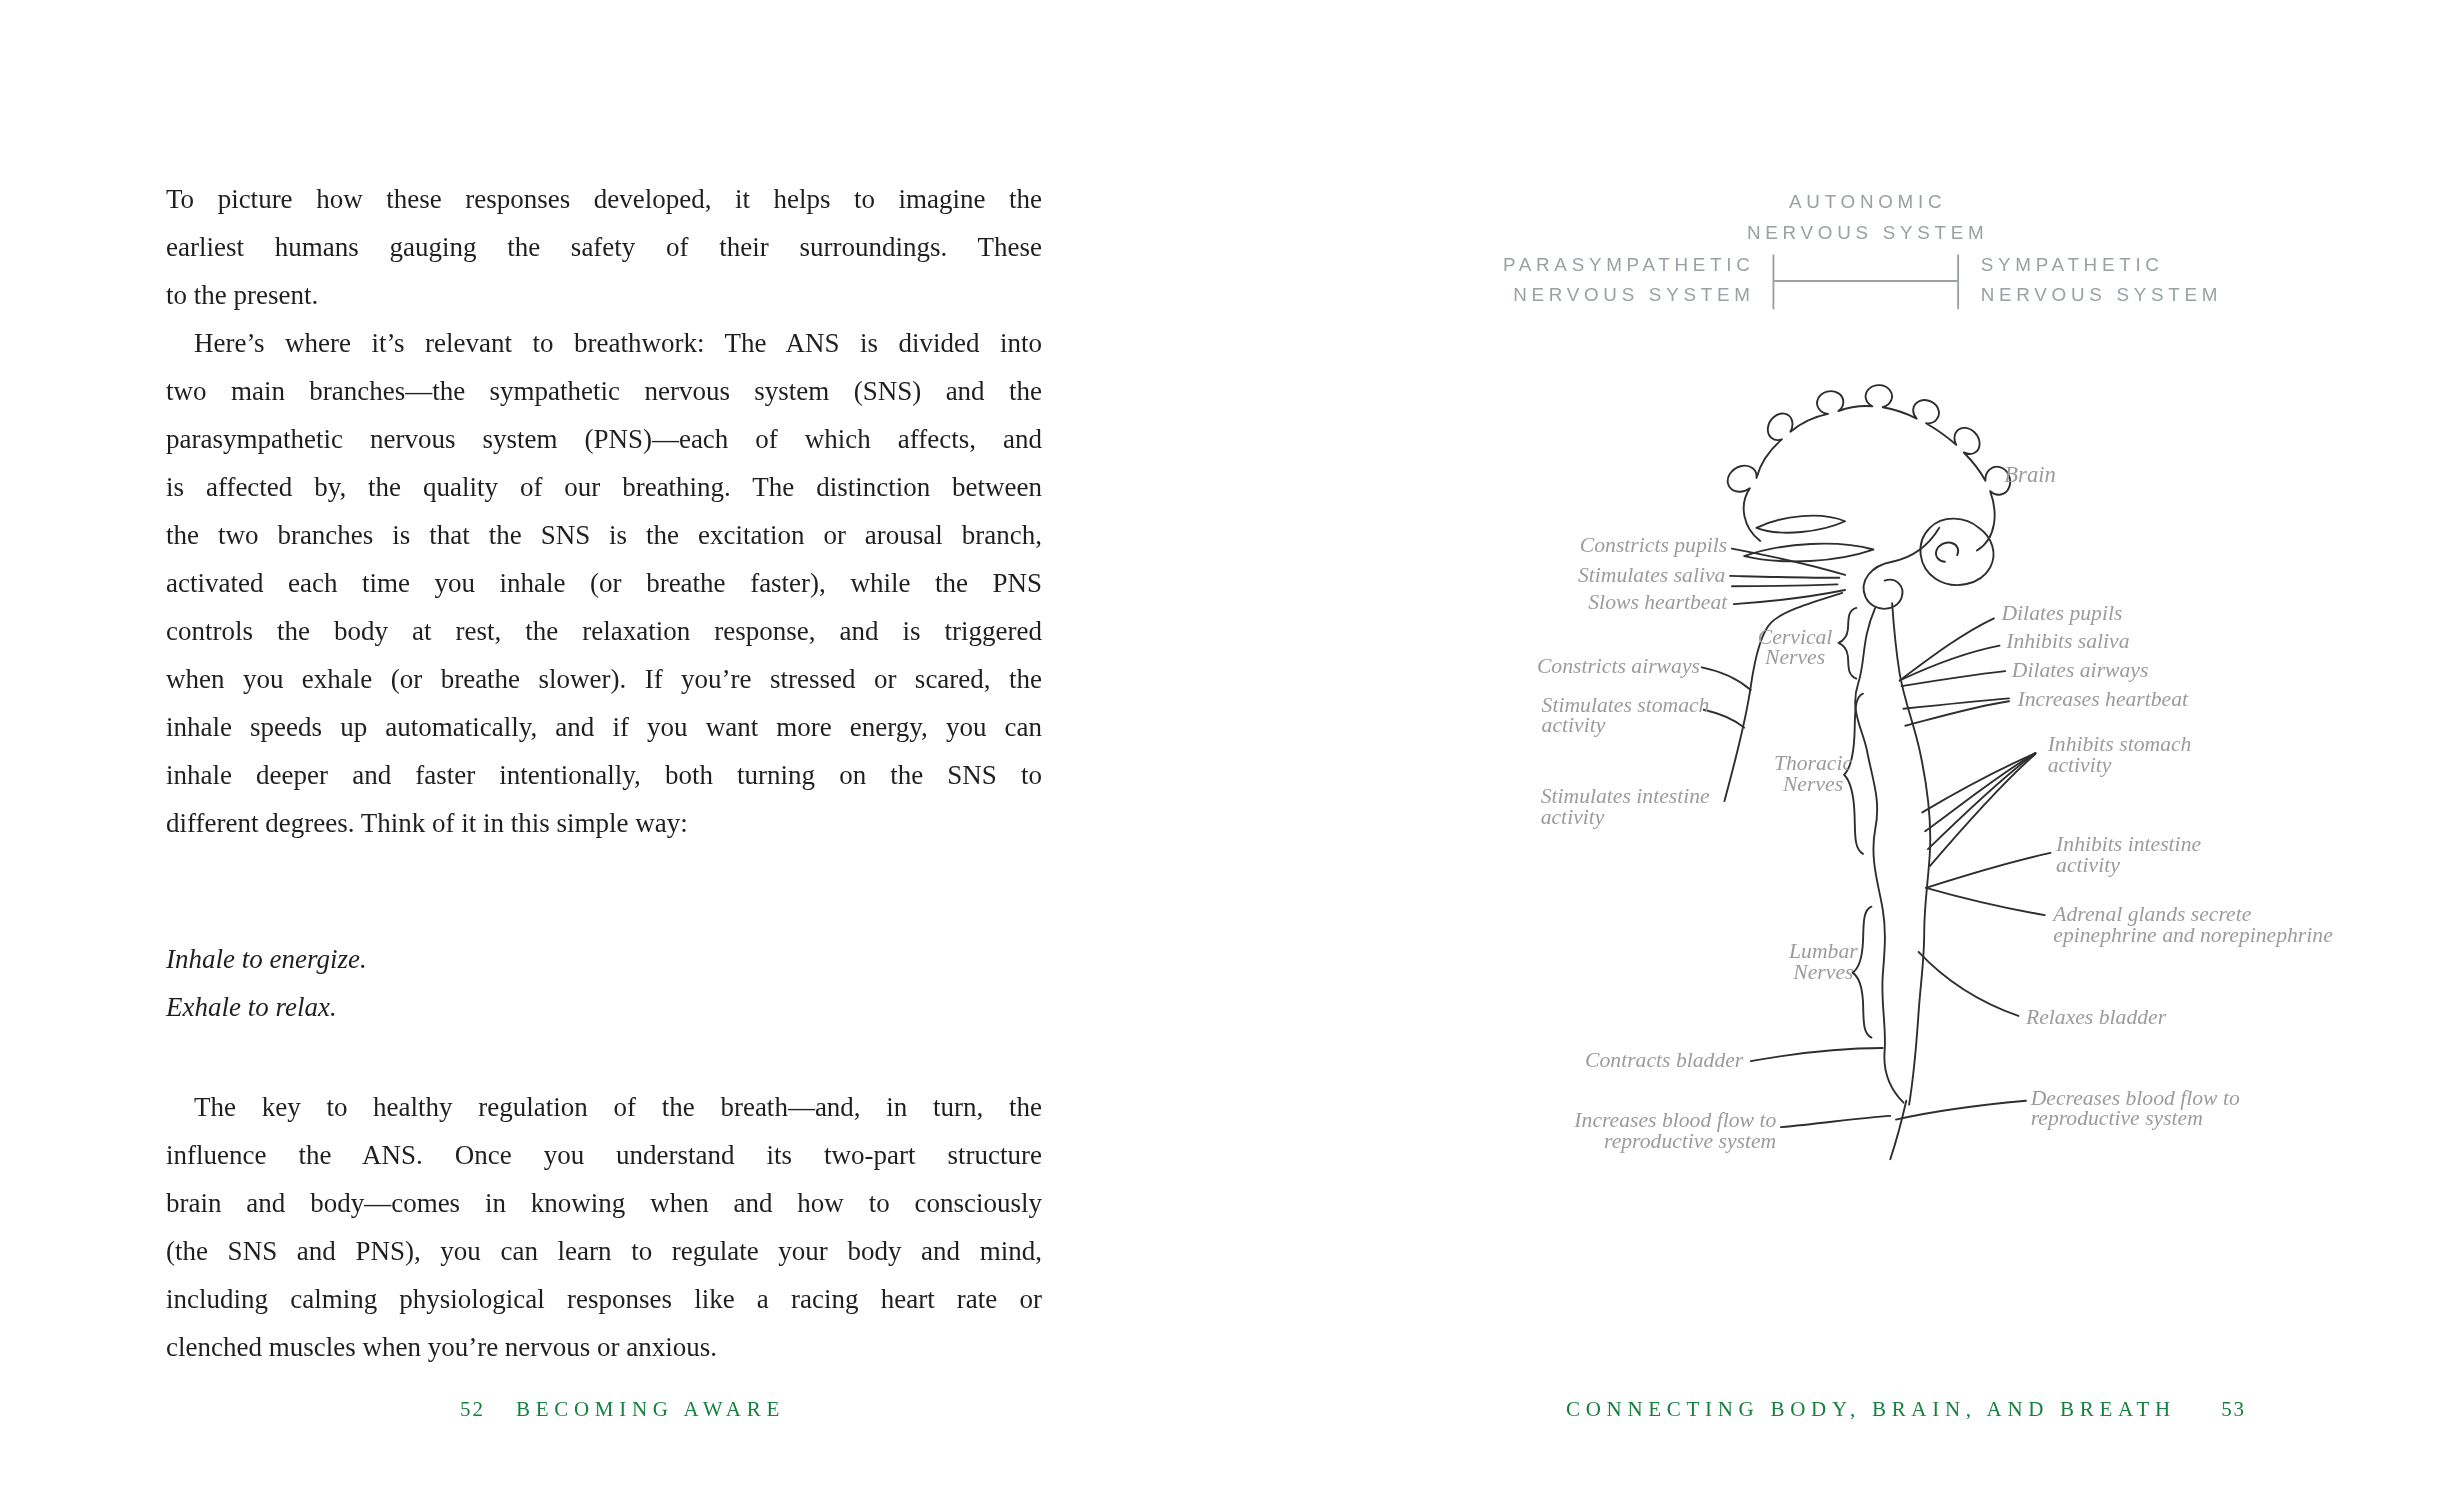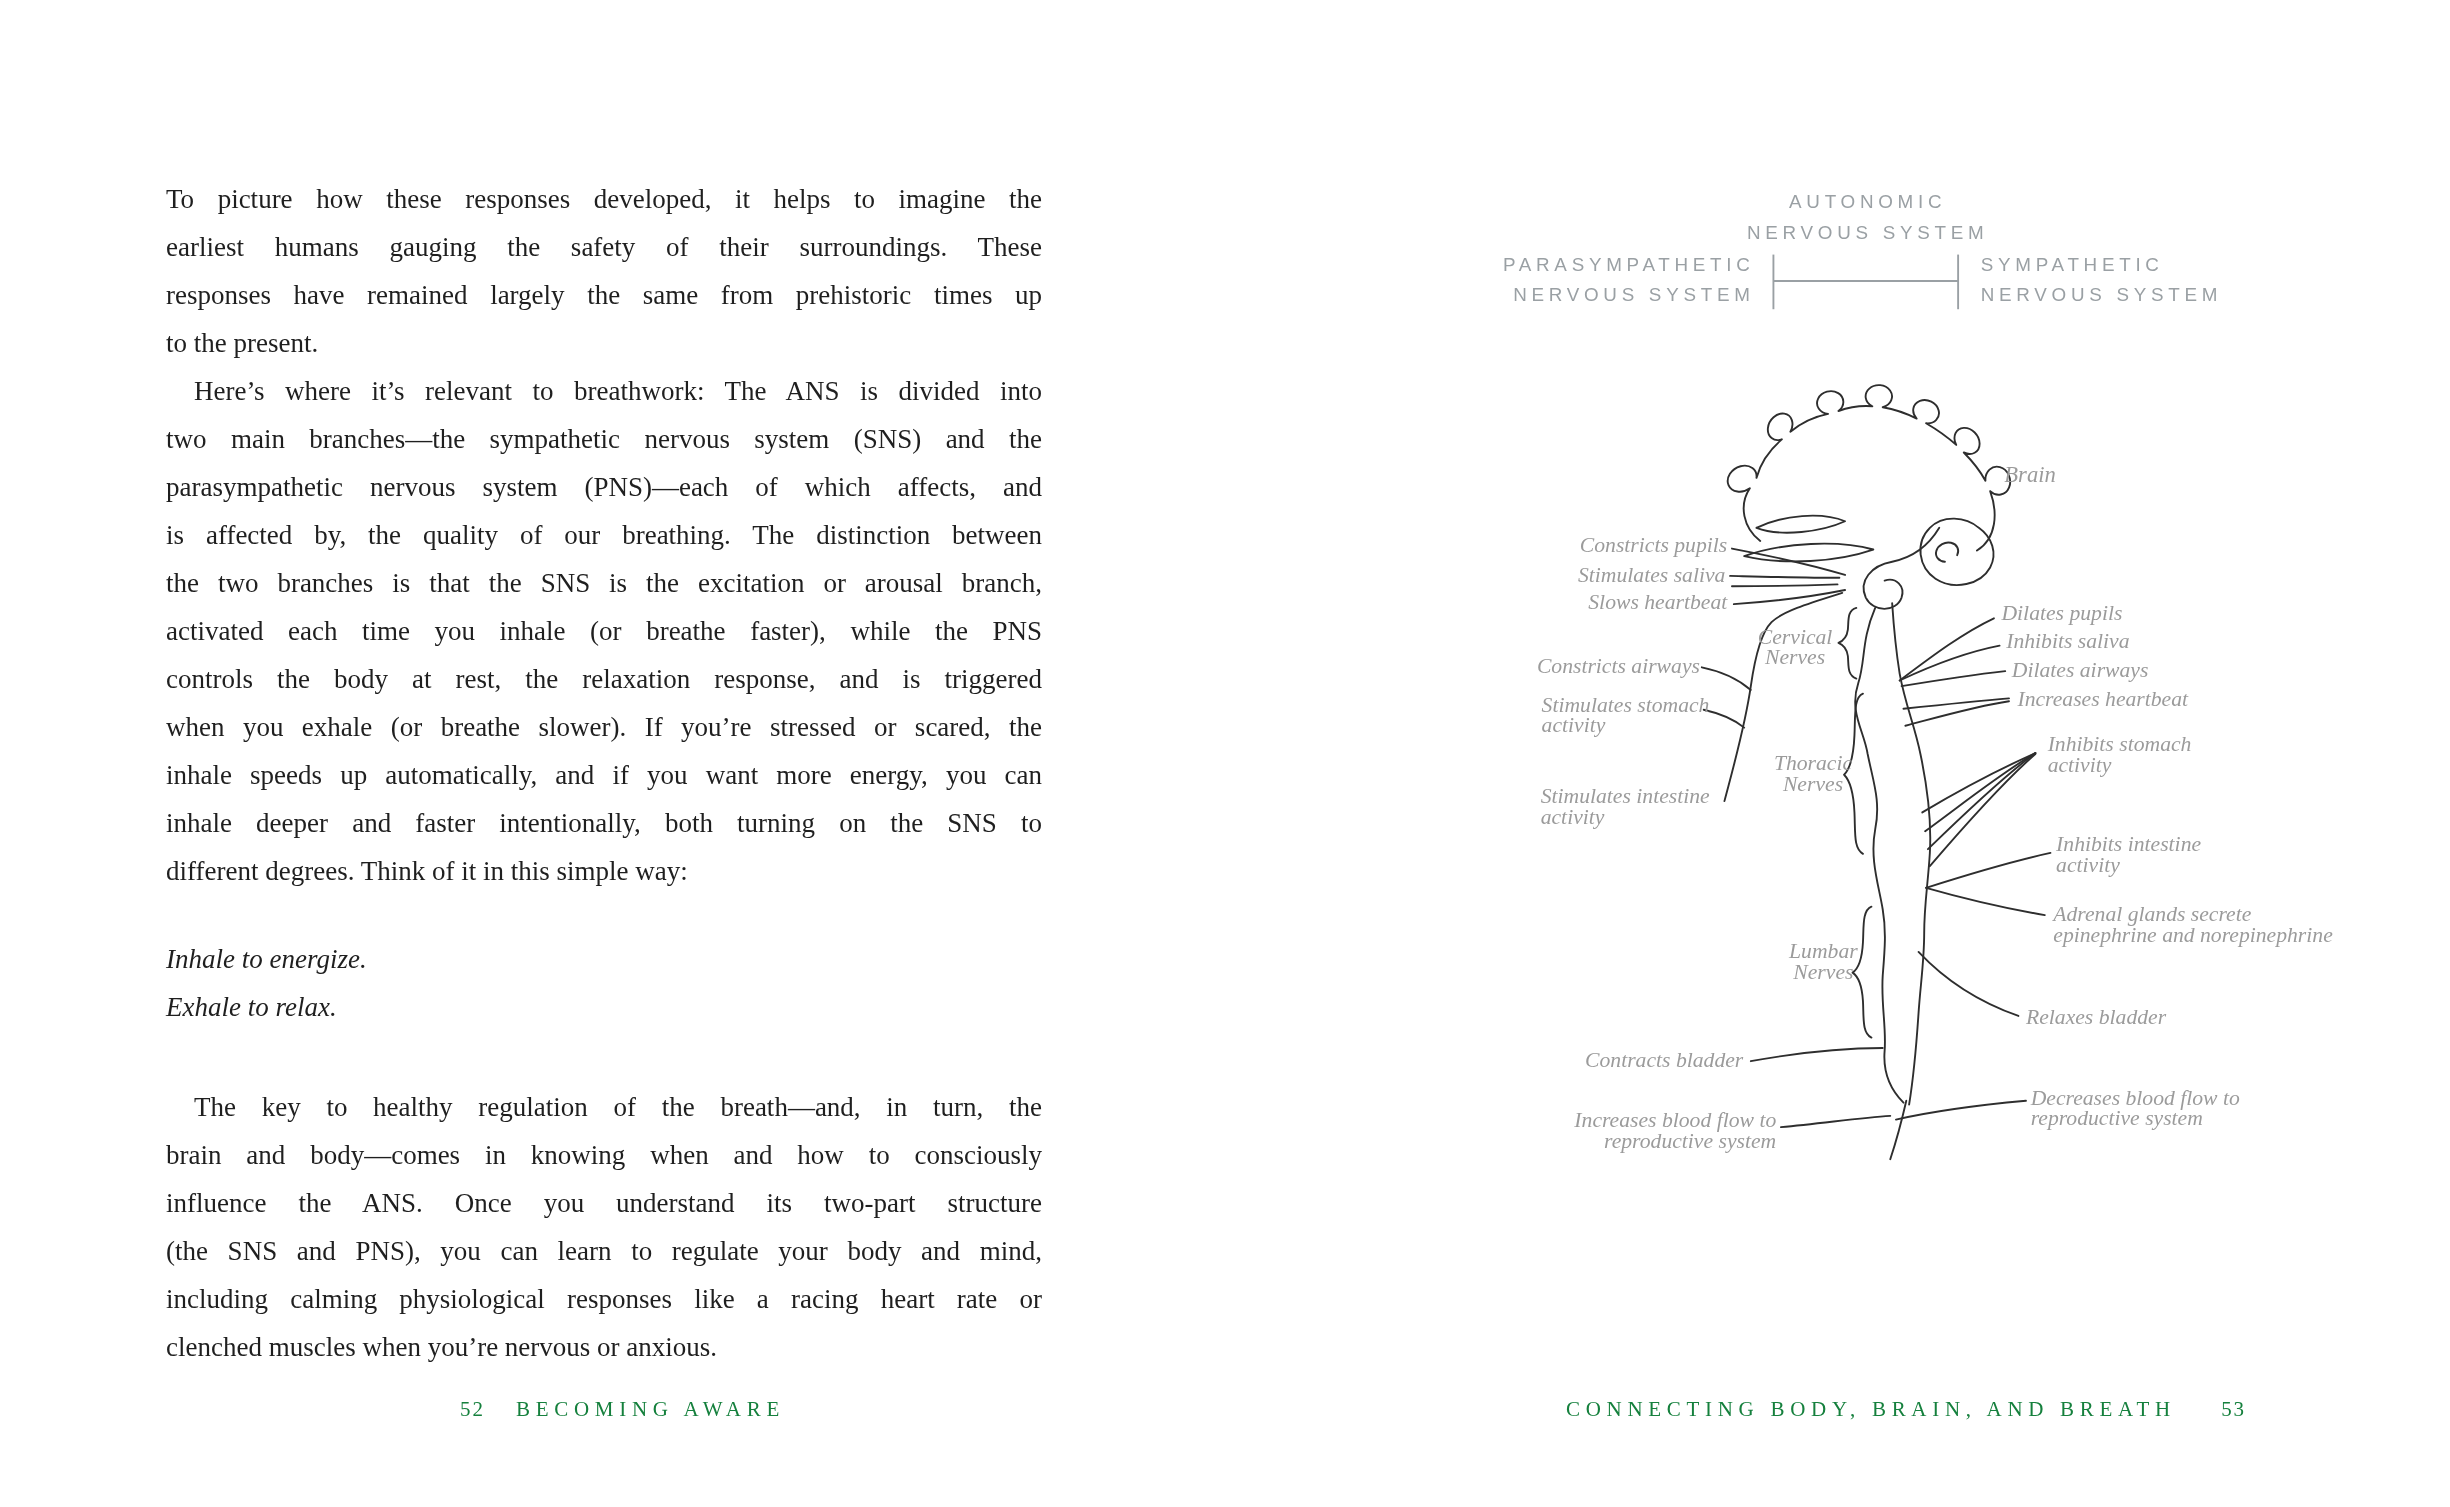--- a/index.html
+++ b/index.html
@@ -48,21 +48,20 @@
     fill:#9b9b9b; font-size:23px;
   }
   .lbl.big { font-size:24px; }
 </style>
 </head>
 <body>
 
 <div class="textcol">
   <div class="ln">To picture how these responses developed, it helps to imagine the</div>
   <div class="ln">earliest humans gauging the safety of their surroundings. These</div>
-  <div class="ln">responses have remained largely the same from prehistoric times up</div>
   <div class="ln parend">to the present.</div>
   <div class="ln indent">Here’s where it’s relevant to breathwork: The ANS is divided into</div>
   <div class="ln">two main branches—the sympathetic nervous system (SNS) and the</div>
   <div class="ln">parasympathetic nervous system (PNS)—each of which affects, and</div>
   <div class="ln">is affected by, the quality of our breathing. The distinction between</div>
   <div class="ln">the two branches is that the SNS is the excitation or arousal branch,</div>
   <div class="ln">activated each time you inhale (or breathe faster), while the PNS</div>
   <div class="ln">controls the body at rest, the relaxation response, and is triggered</div>
   <div class="ln">when you exhale (or breathe slower). If you’re stressed or scared, the</div>
   <div class="ln">inhale speeds up automatically, and if you want more energy, you can</div>
@@ -70,22 +69,22 @@
   <div class="ln parend">different degrees. Think of it in this simple way:</div>
 </div>
 
 <div class="pullquote">
   <div>Inhale to energize.</div>
   <div>Exhale to relax.</div>
 </div>
 
 <div class="textcol textcol3">
   <div class="ln indent">The key to healthy regulation of the breath—and, in turn, the</div>
+  <div class="ln">influence the ANS. Once you understand its two-part structure</div>
   <div class="ln">brain and body—comes in knowing when and how to consciously</div>
-  <div class="ln">influence the ANS. Once you understand its two-part structure</div>
   <div class="ln">(the SNS and PNS), you can learn to regulate your body and mind,</div>
   <div class="ln">including calming physiological responses like a racing heart rate or</div>
   <div class="ln parend">clenched muscles when you’re nervous or anxious.</div>
 </div>
 
 <div class="footer footer-left">
   <span class="pgnum">52</span>
   <span class="rtitle">BECOMING AWARE</span>
 </div>
 

